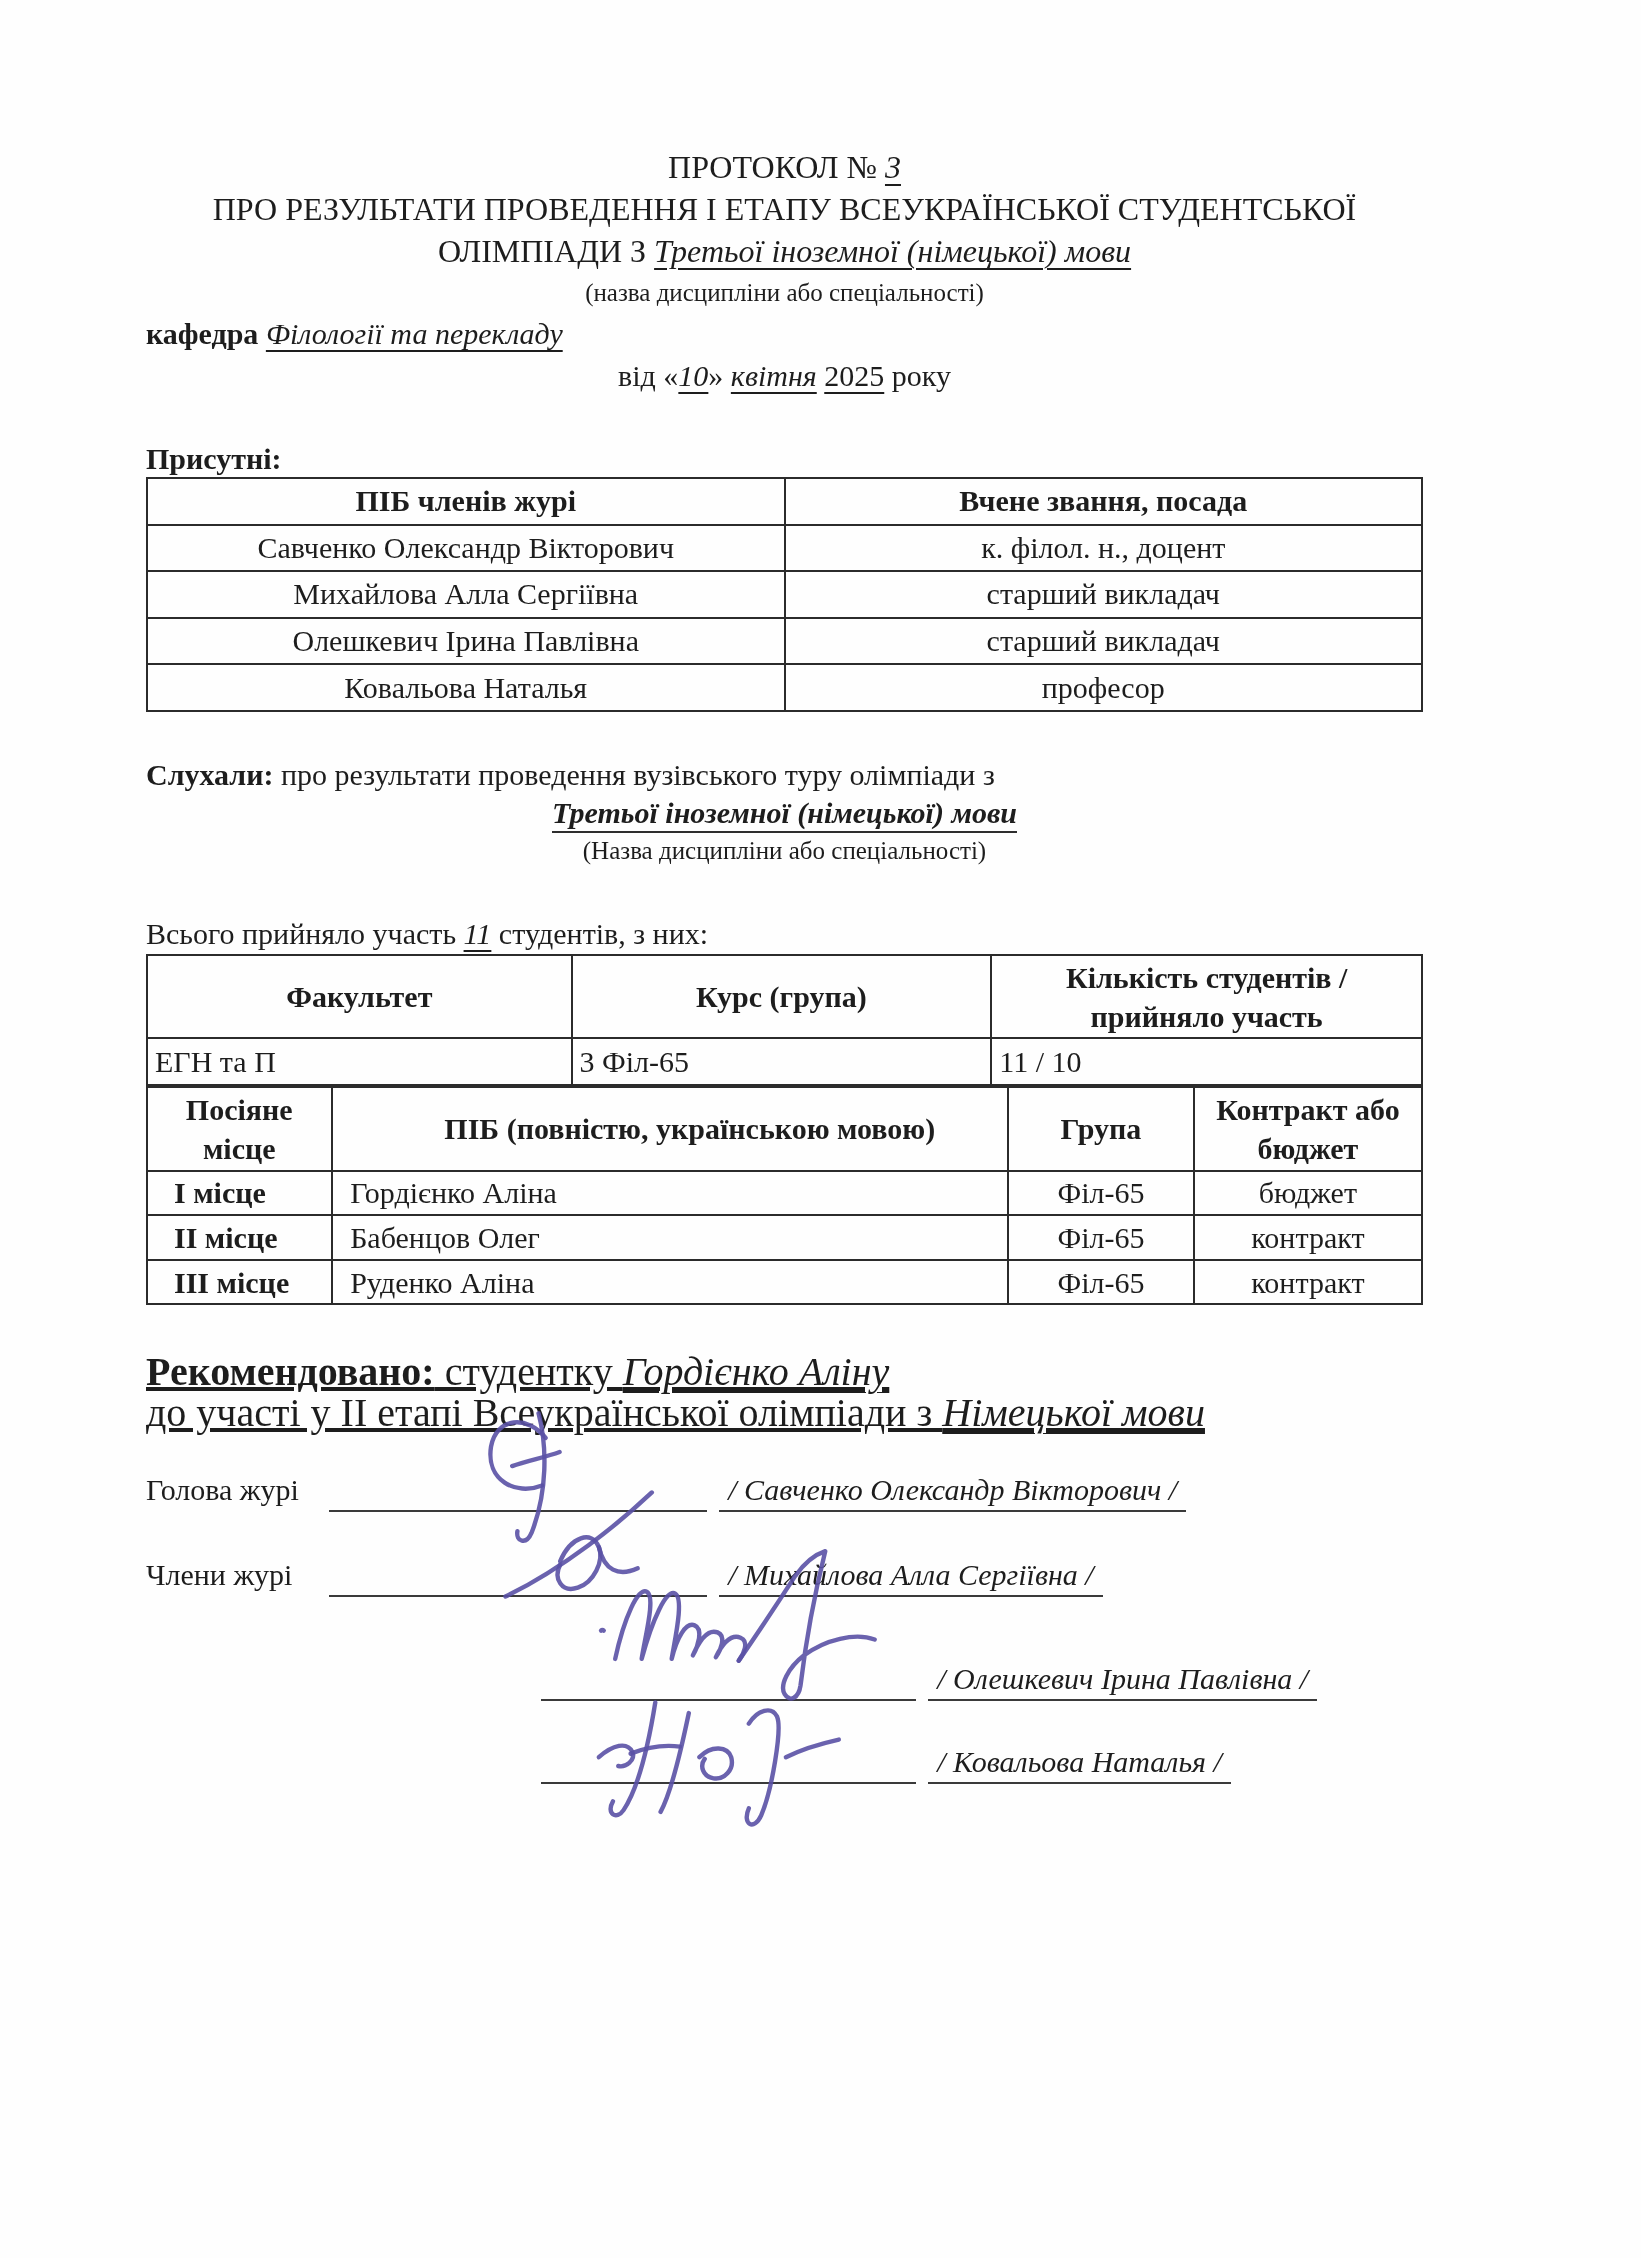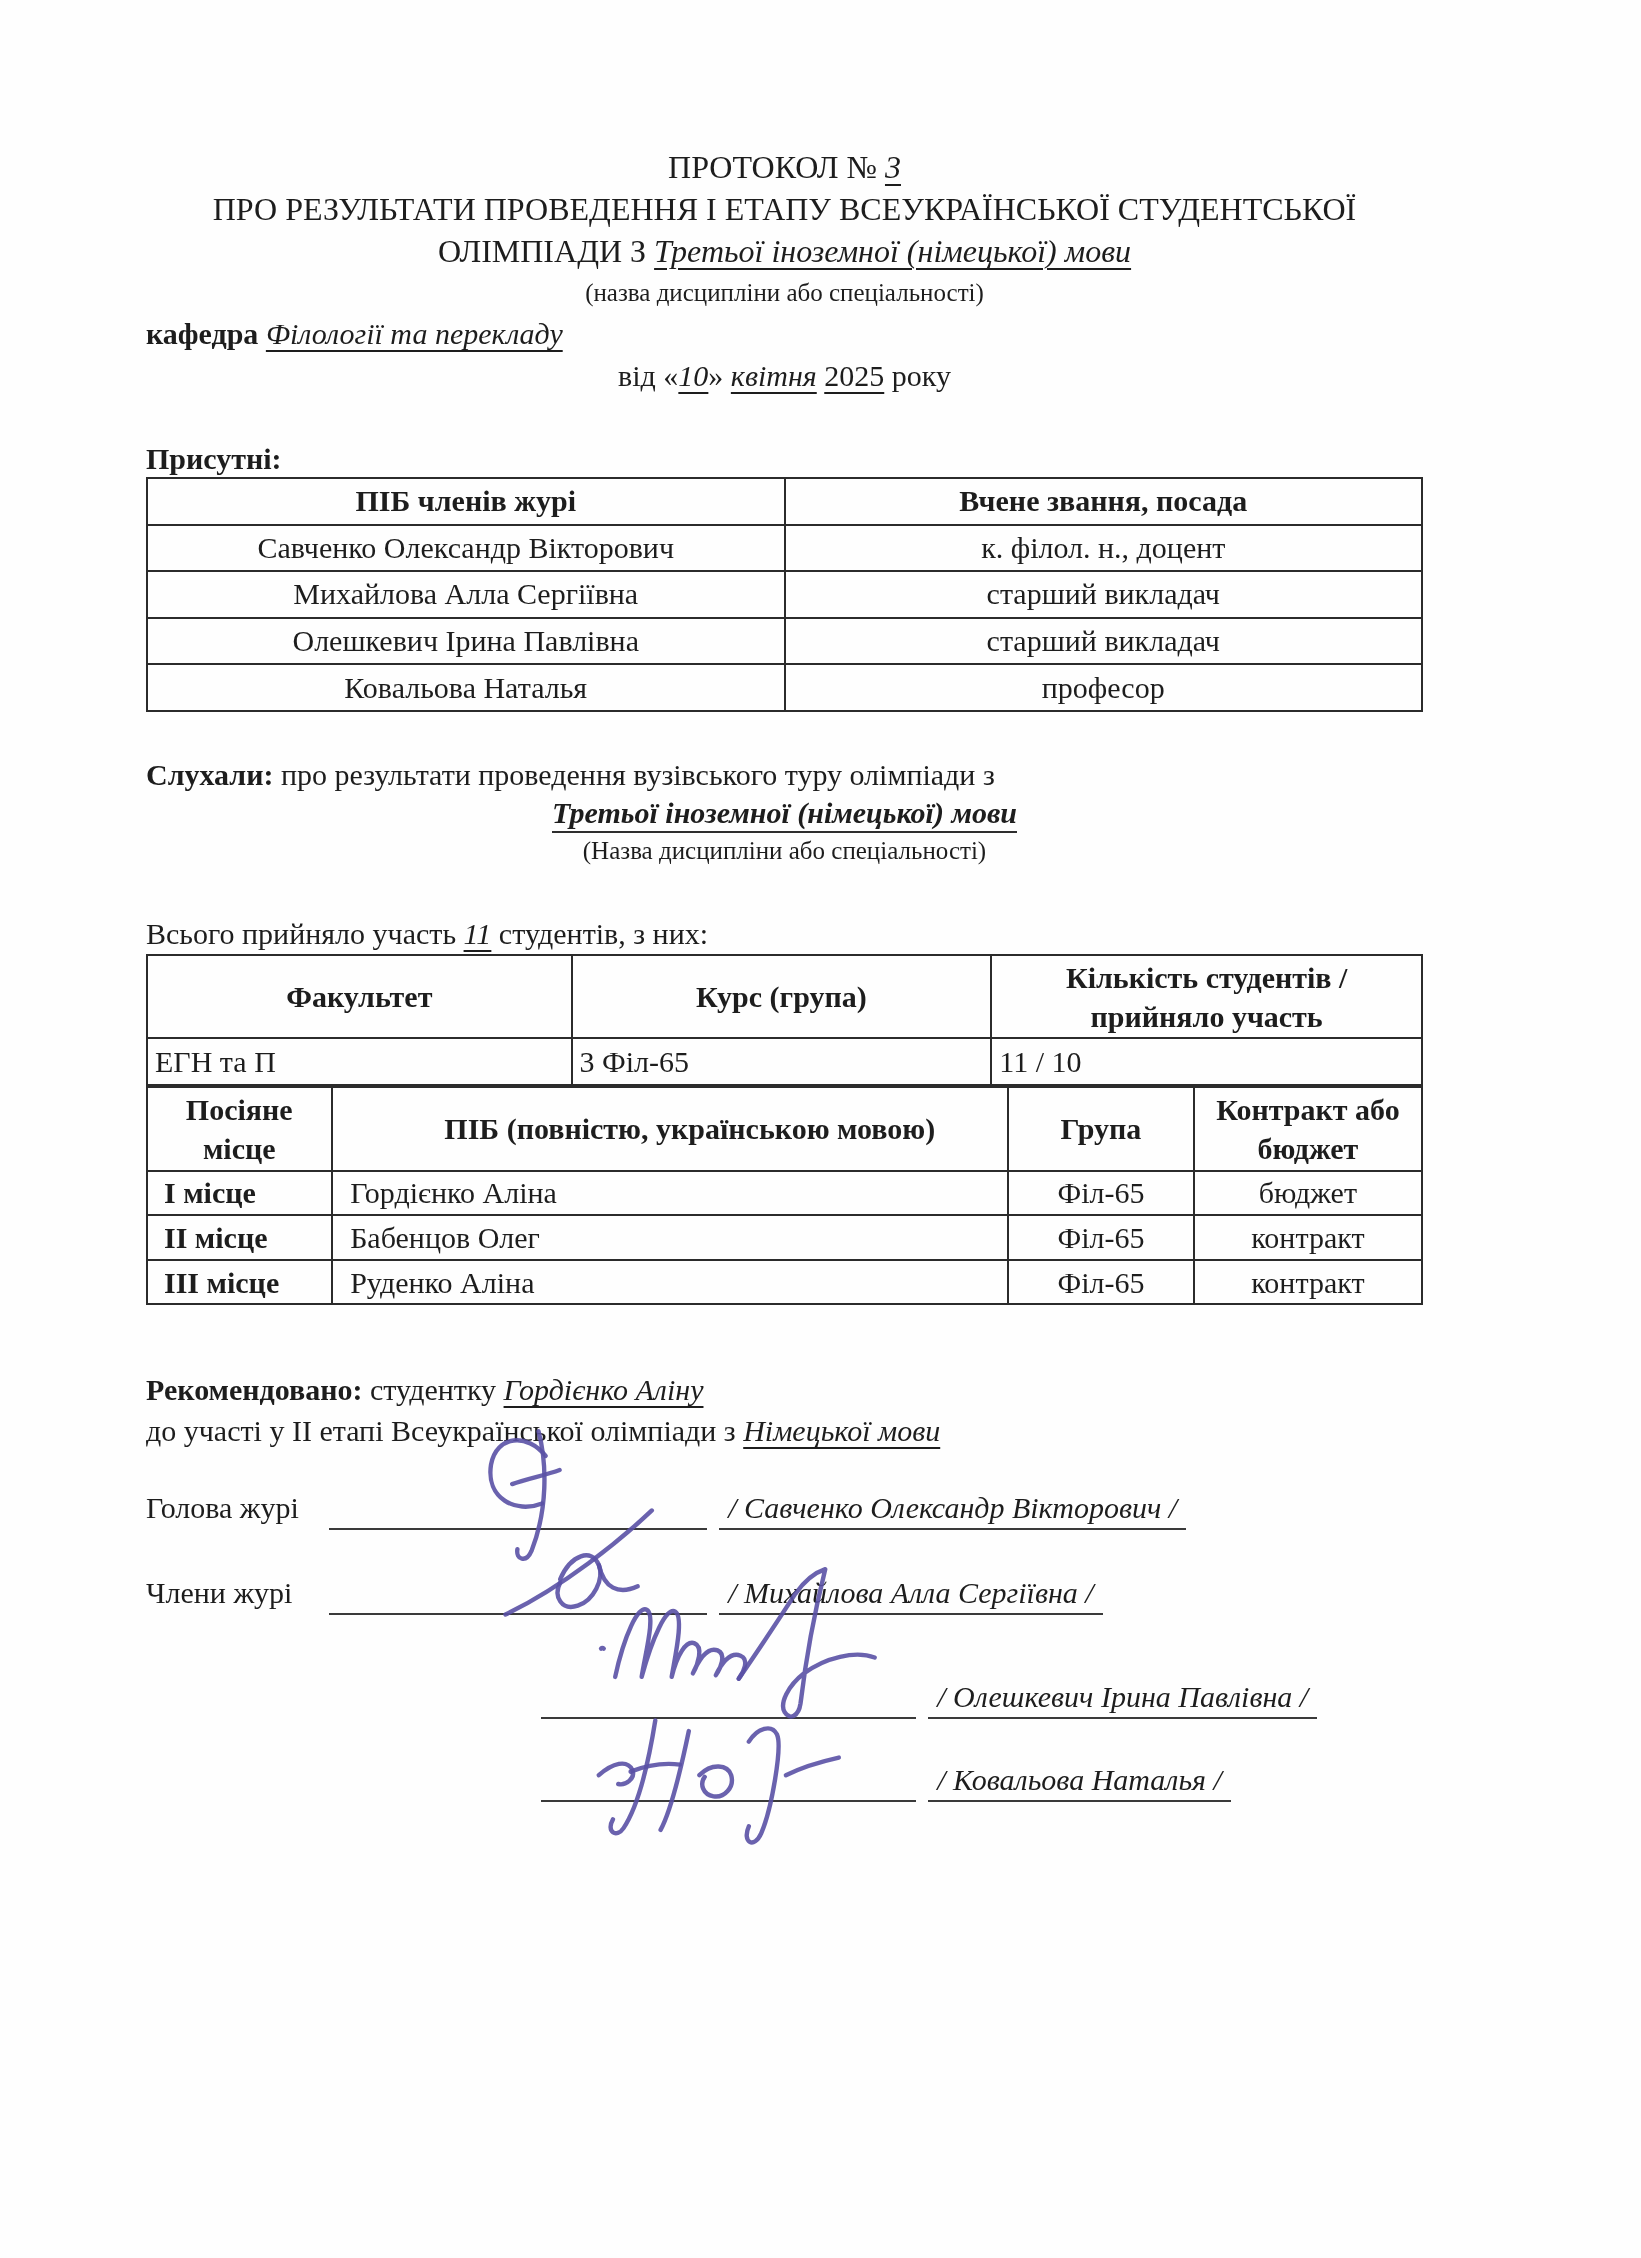--- a/index.html
+++ b/index.html
@@ -27,38 +27,38 @@
   .u{text-decoration:underline;text-decoration-thickness:1.8px;text-underline-offset:6.2px;}
 
   
   .present-label{margin-top:44px;font-size:30px;line-height:37px;font-weight:bold;}
   .sluhaly{margin-top:44px;font-size:30px;line-height:37px;}
   .subj{font-size:30px;line-height:39px;text-align:center;font-weight:bold;font-style:italic;}
   .subj span{border-bottom:2.6px solid #2e2e2e;padding-bottom:1.8px;}
   .subj-note{font-size:25px;line-height:37px;text-align:center;}
   .total{margin-top:46px;font-size:30px;line-height:37px;}
   .postanovyly{margin-top:44px;font-size:30px;line-height:37px;}
-  .rec{margin-top:64px;font-size:30px;line-height:41px;}
+  .rec{margin-top:46px;font-size:40px;line-height:41px;text-decoration:underline;}
 
   
   table{border-collapse:collapse;width:1277px;table-layout:fixed;}
   td,th{border:2.6px solid #2b2b2b;font-size:30px;vertical-align:middle;padding:1.8px 7px;}
   th{font-weight:bold;text-align:center;}
   .jury-table{margin-top:0;}
   .jury-table td,.jury-table th{height:41px;text-align:center;}
   .part-table{margin-top:1.8px;}
   .part-table th{height:41px;line-height:39px;}
   .part-table td{height:41px;text-align:left;}
   .res-table td,.res-table th{line-height:39px;}
   .res-table .c-place{width:14.4%;}
   .res-table .c-name{width:53%;padding-left:47px;}
   .res-table .c-group{width:14.5%;}
   .res-table .c-fund{width:18.1%;}
   .res-table td{height:38px;}
-  .res-table td.place{font-weight:bold;text-align:left;padding-left:16px;}
+  .res-table td.place{font-weight:bold;text-align:left;padding-left:26px;}
   .res-table td.pname{text-align:left;padding-left:17.6px;}
   .res-table td.group,.res-table td.fund{text-align:center;}
 
   
   .sig-block{margin-top:0;}
   .sig-row{display:flex;align-items:flex-end;font-size:30px;}
   .sig-row.r1{height:79px;}
   .sig-row.r2{height:85px;}
   .sig-row.r3{height:104px;}
   .sig-row.r4{height:83px;}

